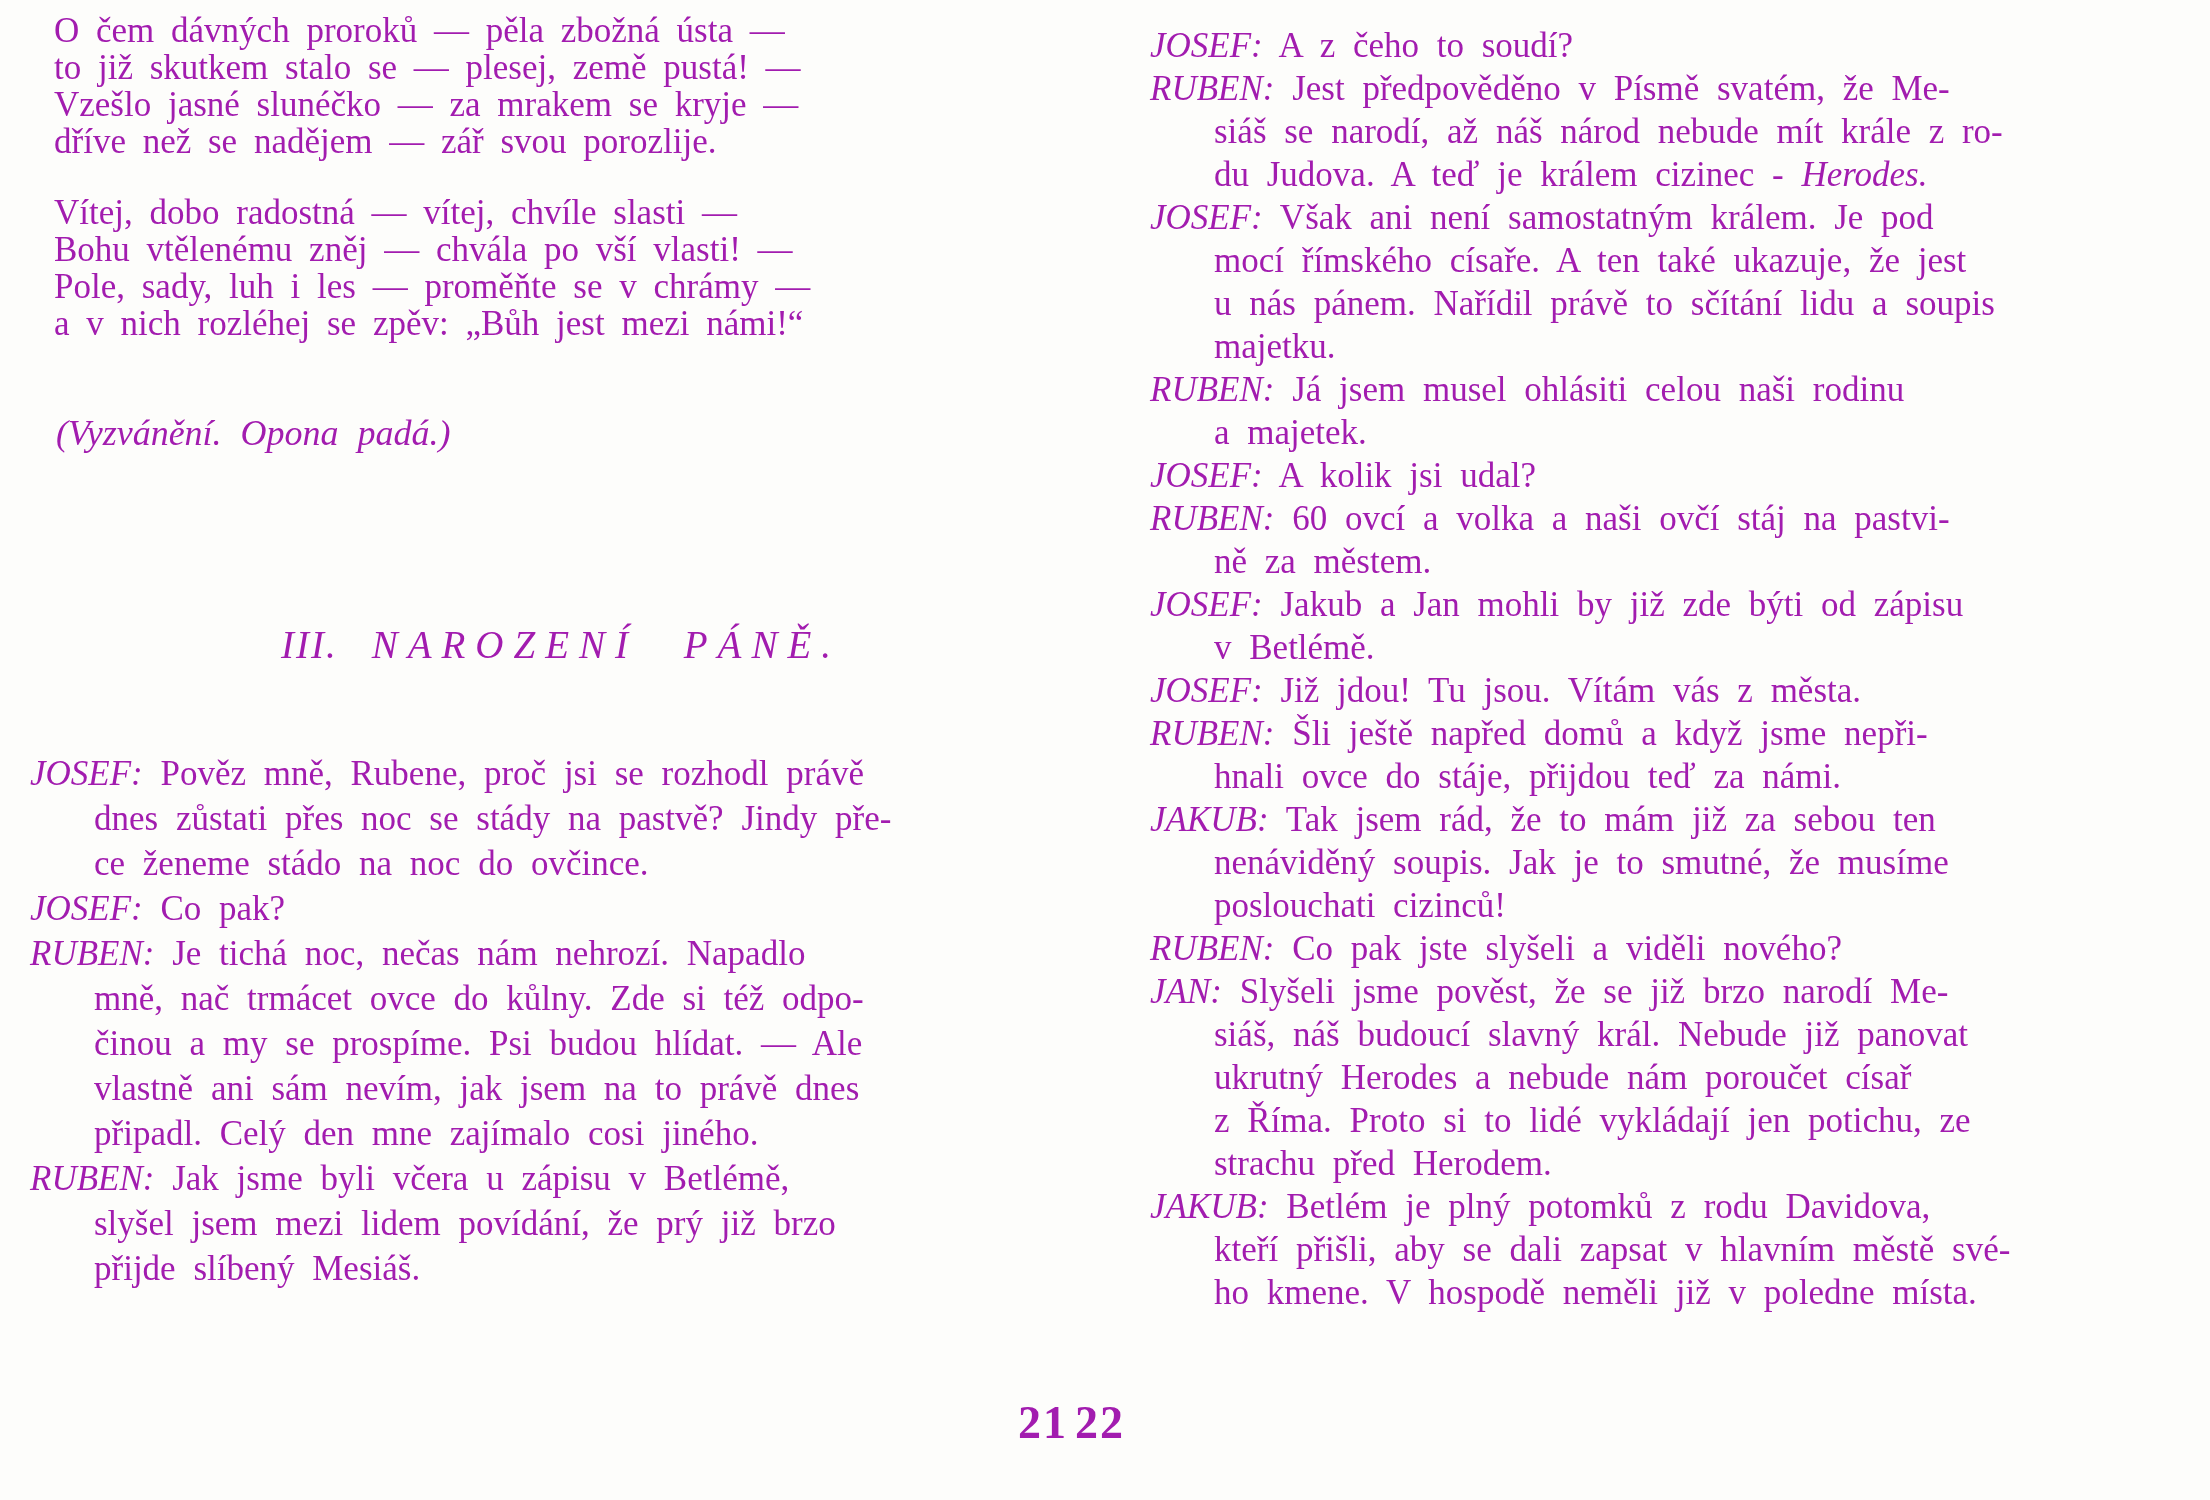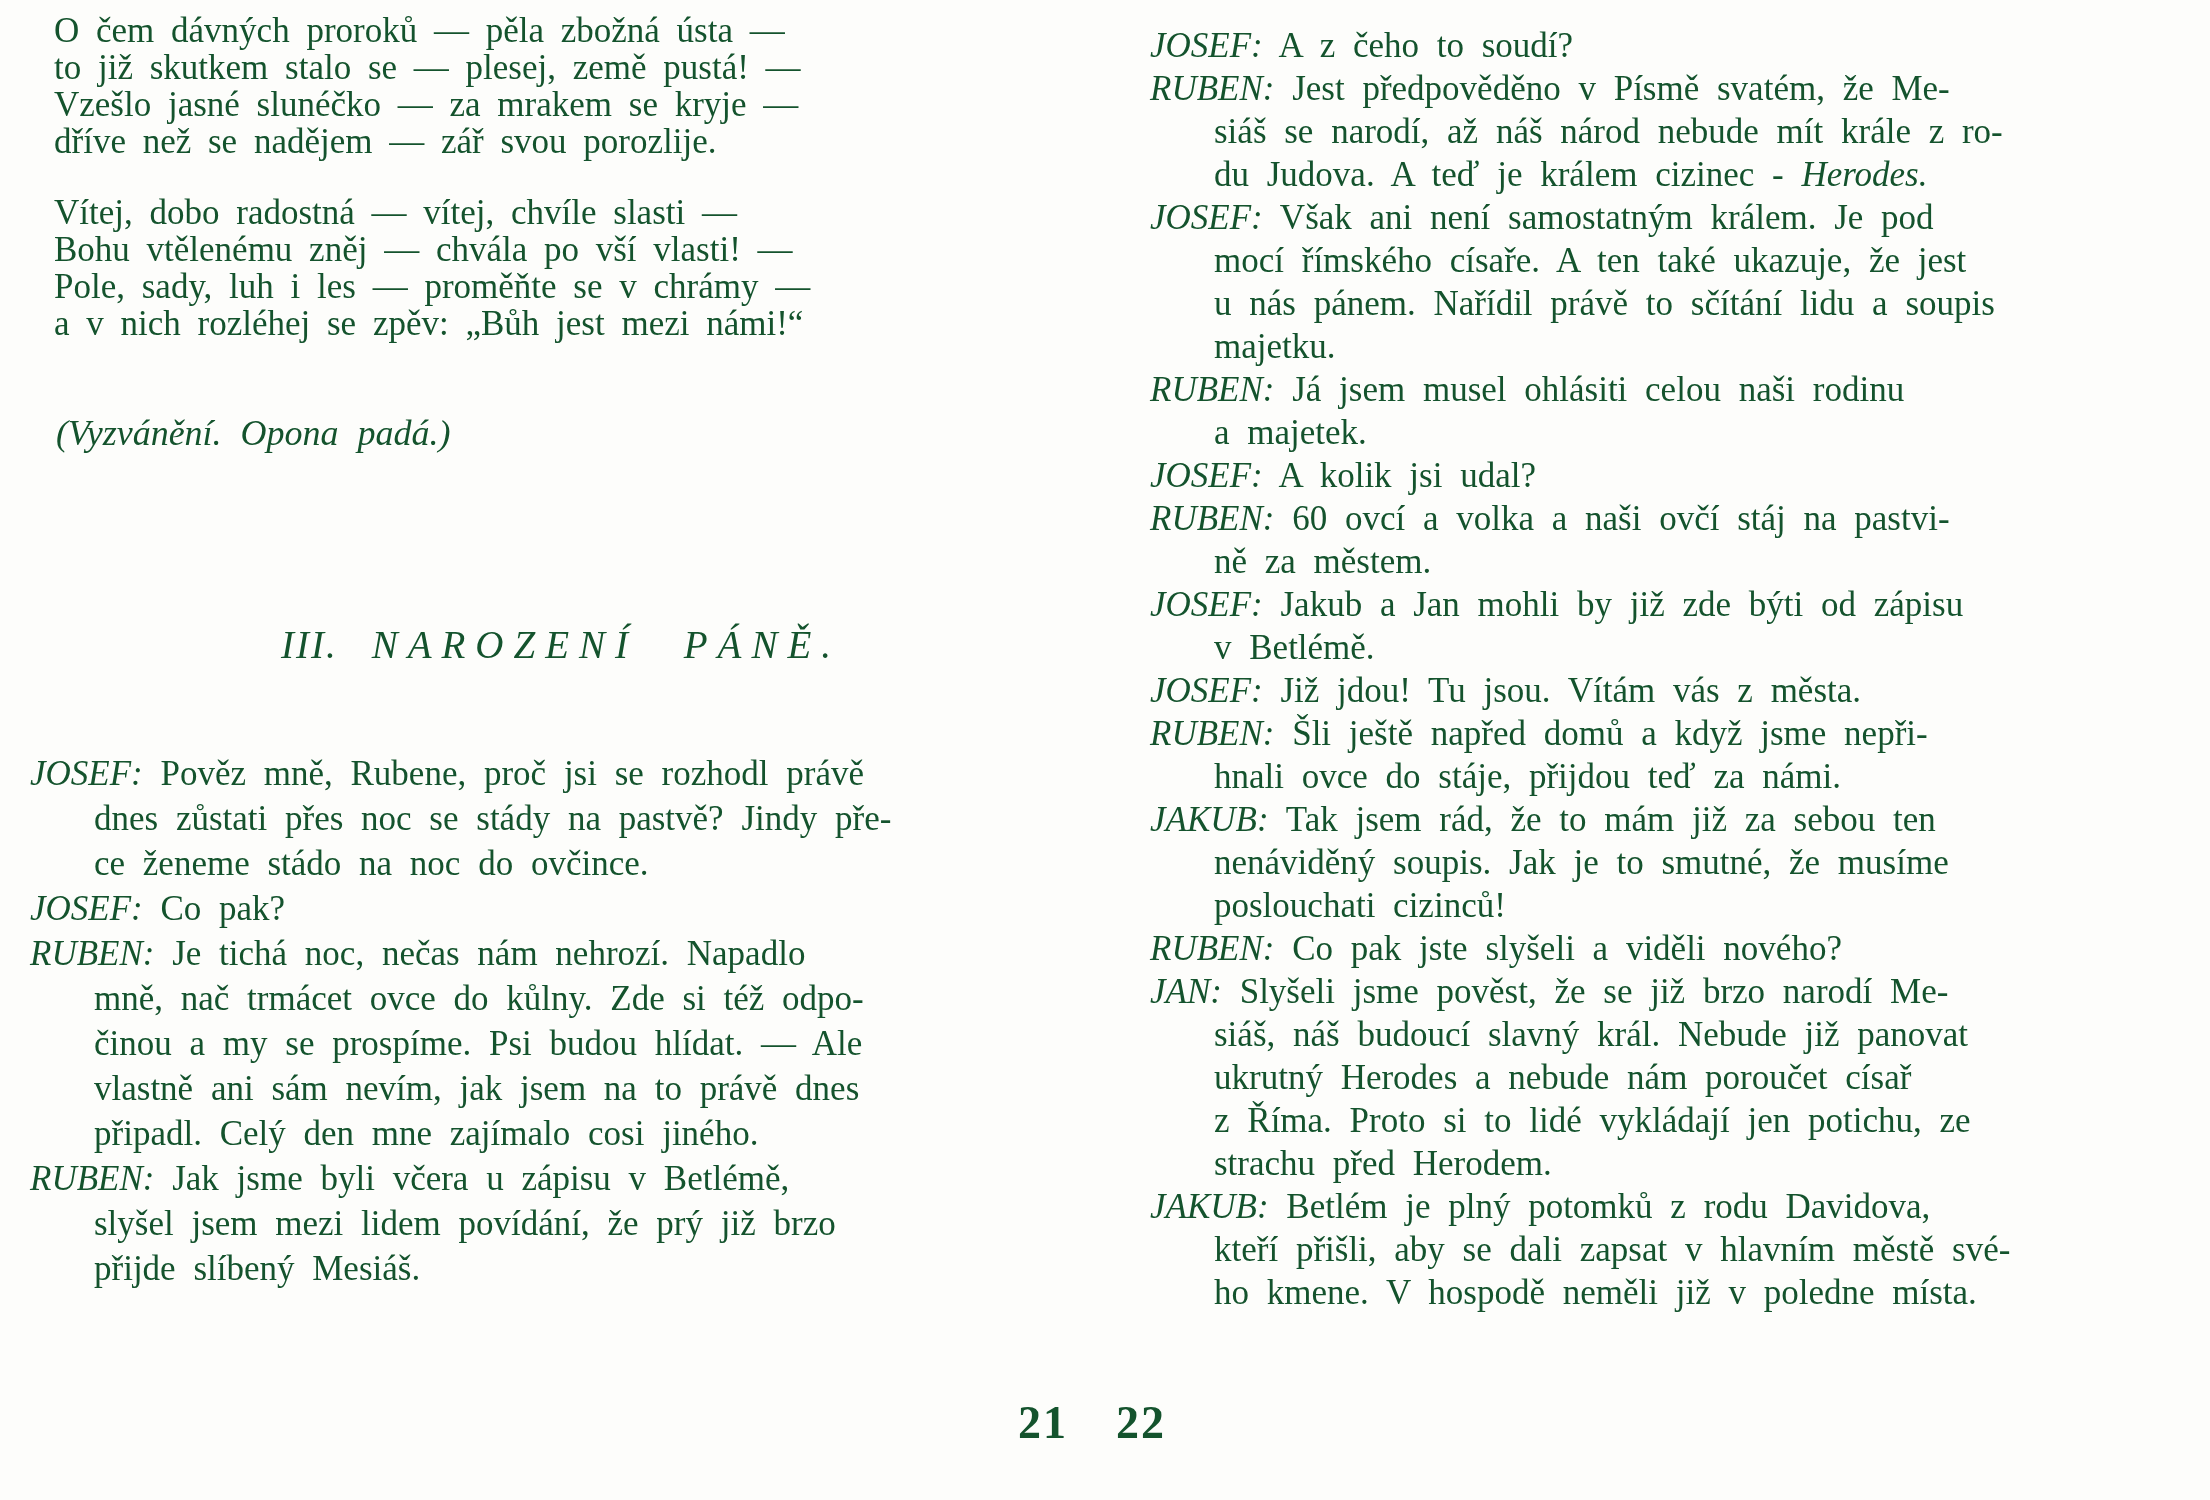--- a/index.html
+++ b/index.html
@@ -5,21 +5,21 @@
   html, body {
     margin: 0;
     padding: 0;
     background: #ffffff;
   }
   .page {
     position: relative;
     width: 2210px;
     height: 1500px;
     background: #fdfdfb;
-    color: #14532d;
+    color: #a21caf;
     font-family: "Liberation Serif", "DejaVu Serif", serif;
     overflow: hidden;
   }
   .col { position: absolute; }
   .col-left  { left: 30px;  top: 12px; width: 1062px; }
   .col-right { left: 1150px; top: 24px; width: 1056px; }
 
   .verse {
     margin: 0 0 0 24px;
     font-size: 35px;
@@ -72,21 +72,21 @@
   .tail    { font-style: italic; }
 
   .page-number {
     position: absolute;
     top: 1396px;
     font-size: 46px;
     font-weight: bold;
     letter-spacing: 2px;
   }
   .pn-left  { left: 1018px; }
-  .pn-right { left: 1116px; }
+  .pn-right { left: 1075px; }
 </style>
 </head>
 <body>
 
 <div class="page">
 
   <div class="col col-left">
     <div class="verse">O čem dávných proroků — pěla zbožná ústa —
 to již skutkem stalo se — plesej, země pustá! —
 Vzešlo jasné slunéčko — za mrakem se kryje —

